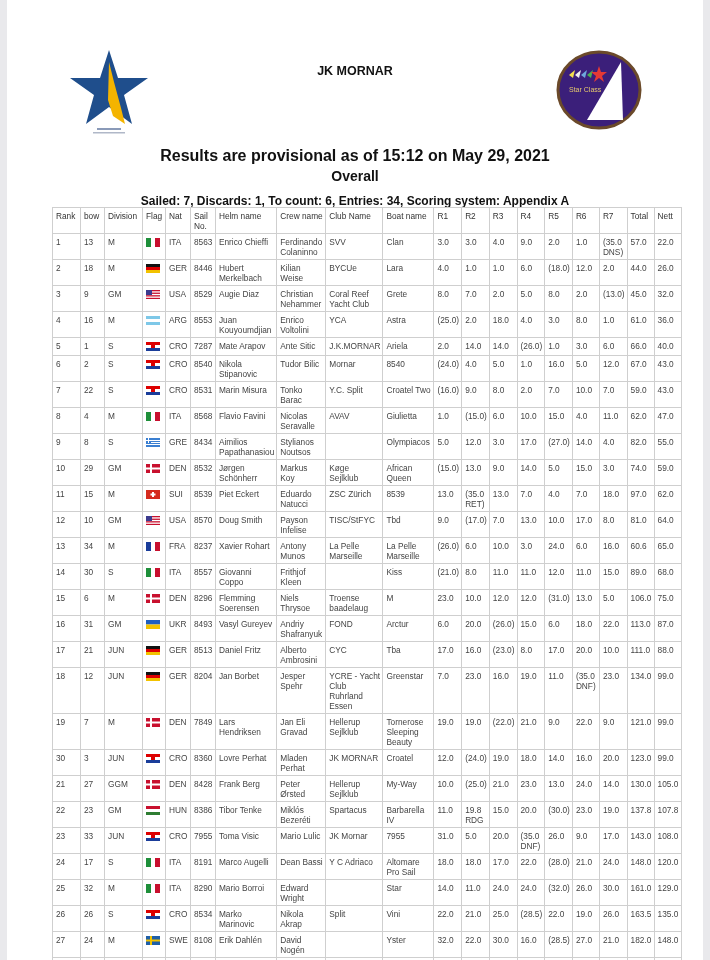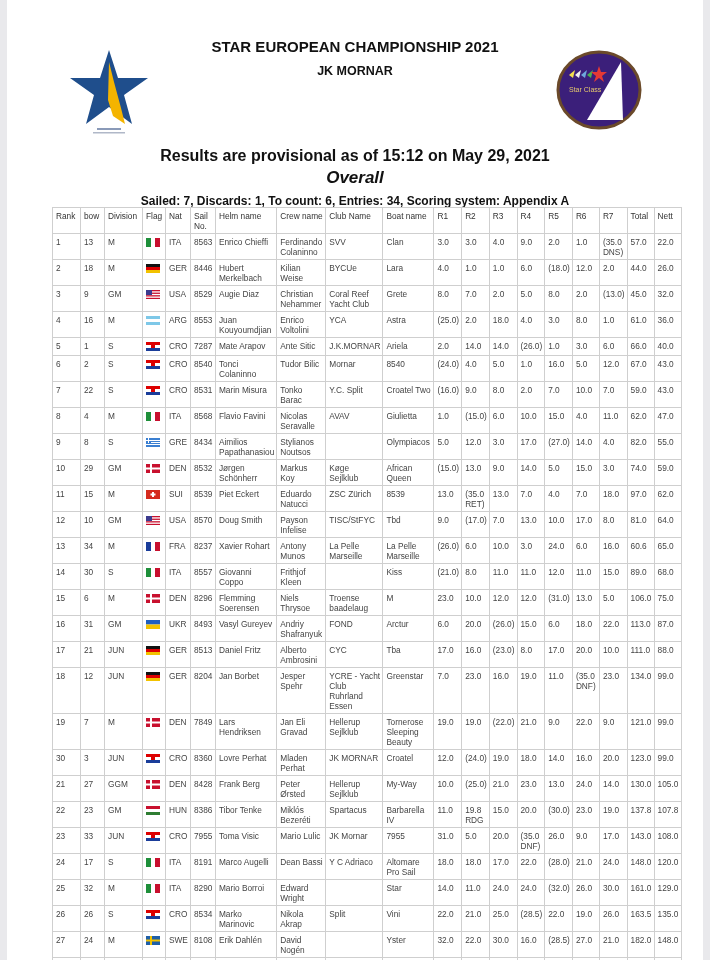--- a/index.html
+++ b/index.html
@@ -15,21 +15,21 @@
   }
   .logo-left { position: absolute; left: 62px; top: 48px; width: 80px; height: 90px; }
   .logo-right { position: absolute; left: 548px; top: 50px; width: 88px; height: 80px; }
   .title {
     position: absolute; left: 0; width: 696px; text-align: center;
     font-weight: bold; color: #111;
   }
   .t1 { top: 38px; font-size: 15px; }
   .t2 { top: 64px; font-size: 12.5px; }
   .t3 { top: 147px; font-size: 16px; }
-  .t4 { top: 168px; font-size: 17px; font-style: italic; }
+  .t4 { top: 168px; font-size: 14px; }
   .t5 { top: 194px; font-size: 12px; }
   table.results {
     position: absolute; left: 45px; top: 207px;
     border-collapse: collapse;
     font-size: 8.3px; line-height: 10px;
   }
   table.results th, table.results td {
     border: 1px solid #cfcfcf;
     text-align: left; vertical-align: top;
     padding: 3px 2px 2px 3px;
@@ -48,21 +48,20 @@
 
   <div class="logo-left">
     <svg width="80" height="90" viewBox="0 0 80 90">
       <polygon points="40,2 49,30 79,30 55,47 63,76 40,59 17,76 25,47 1,30 31,30" fill="#1f4e8c"></polygon>
       <polygon points="40,14 45,34 52,60 56,76 44,68 39,52" fill="#f4b400"></polygon>
       <rect x="28" y="80" width="24" height="2" fill="#8a9ab8"></rect>
       <rect x="24" y="84" width="32" height="1.5" fill="#b0b8c8"></rect>
     </svg>
   </div>
 
-  <div class="title t1">STAR EUROPEAN CHAMPIONSHIP 2021</div>
   <div class="title t2">JK MORNAR</div>
 
   <div class="logo-right">
     <svg width="88" height="80" viewBox="0 0 88 80">
       <ellipse cx="44" cy="40" rx="41" ry="38" fill="#3b1f7a" stroke="#6b4a2a" stroke-width="3"></ellipse>
       <polygon points="66,12 68,70 32,70" fill="#ffffff"></polygon>
       <polygon points="14,25 20,20 18,28" fill="#f4e04d"></polygon>
       <polygon points="20,25 26,20 24,28" fill="#f0f0f0"></polygon>
       <polygon points="26,25 32,20 30,28" fill="#6fa8dc"></polygon>
       <polygon points="32,25 38,20 36,28" fill="#4caf50"></polygon>
@@ -232,21 +231,21 @@
           <td>2</td>
           <td>S</td>
           <td><span class="flag"><svg width="14" height="9" viewBox="0 0 14 9">
                 <rect width="14" height="3" fill="#d00"></rect>
                 <rect y="3" width="14" height="3" fill="#fff"></rect>
                 <rect y="6" width="14" height="3" fill="#1a3d9a"></rect>
                 <rect x="5" y="2" width="4" height="4" fill="#d00"></rect>
               </svg></span></td>
           <td>CRO</td>
           <td>8540</td>
-          <td>Tonci Colaninno</td>
+          <td>Nikola Stipanovic</td>
           <td>Tudor Bilic</td>
           <td>Mornar</td>
           <td>8540</td>
           <td>(24.0)</td>
           <td>4.0</td>
           <td>5.0</td>
           <td>1.0</td>
           <td>16.0</td>
           <td>5.0</td>
           <td>12.0</td>

